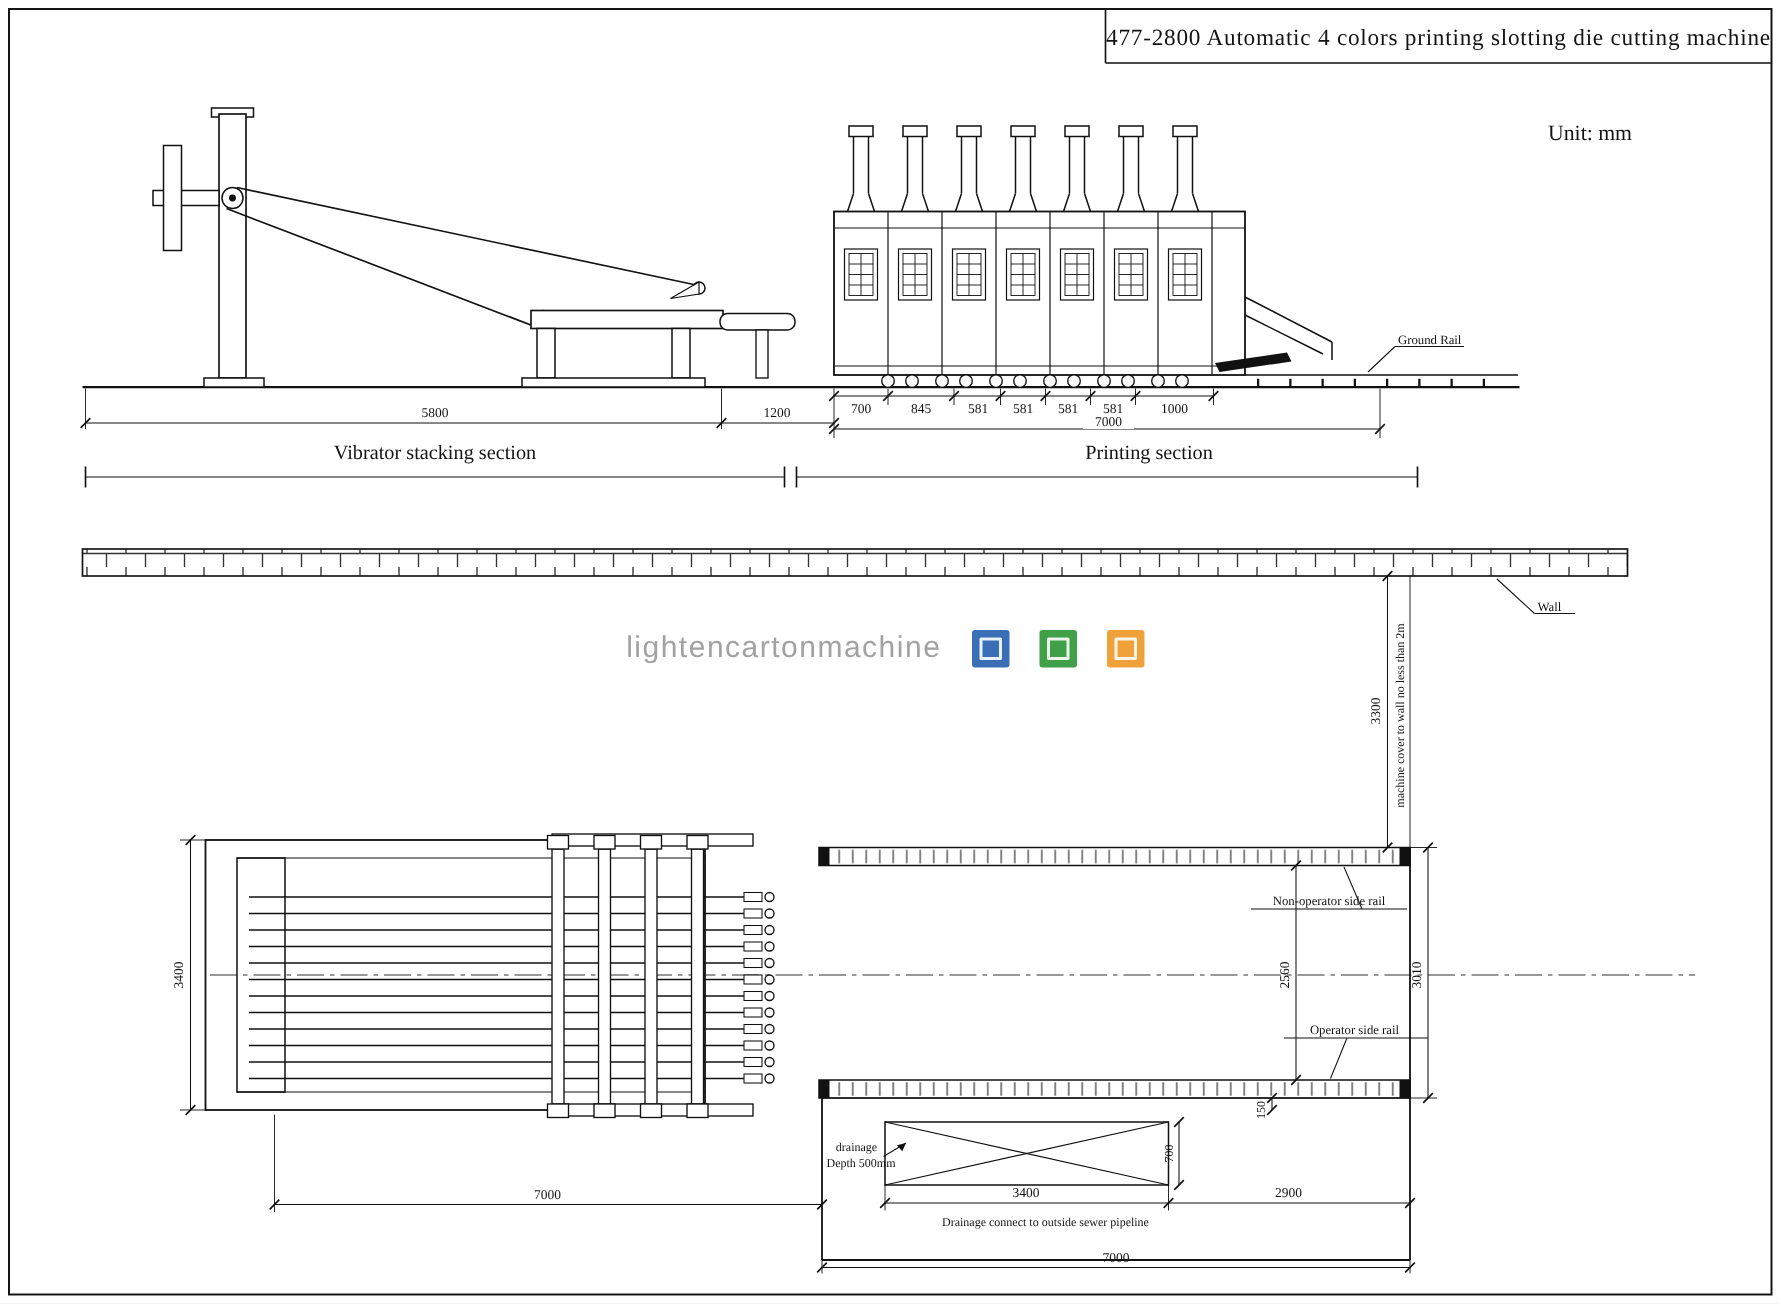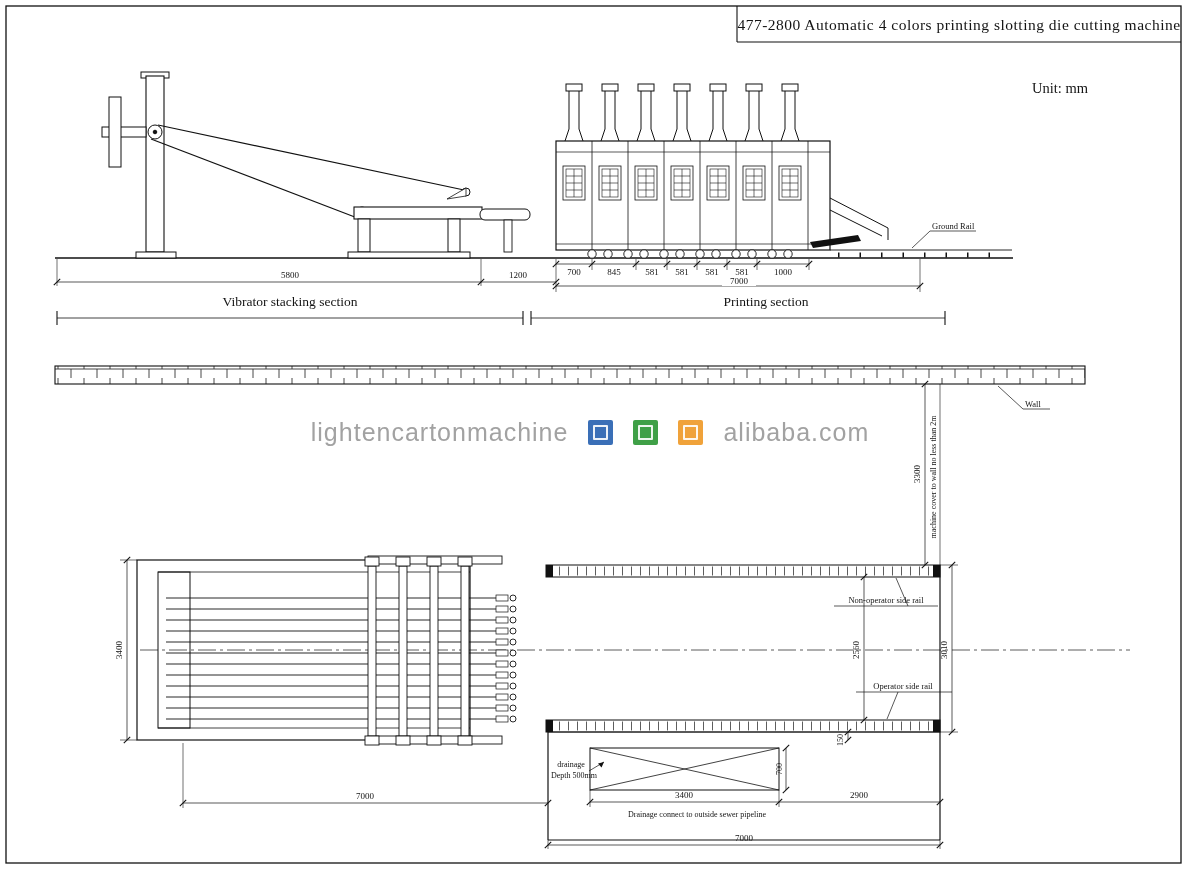--- a/index.html
+++ b/index.html
@@ -8,21 +8,21 @@
   svg{position:absolute;left:0;top:0;}
   svg text{font-family:"Liberation Serif",serif;fill:#141414;}
   .dim{font-size:9px;}
   .dim-sm{font-size:8px;}
   .lbl{font-size:8.5px;}
   .section-lbl{font-size:13.5px;}
   .title-txt{font-size:15.5px;letter-spacing:.5px;}
   .unit-txt{font-size:14.5px;}
   .watermark{position:absolute;left:150px;top:414px;width:880px;height:36px;
              display:flex;justify-content:center;align-items:center;gap:20px;
-             font-family:"Liberation Sans",sans-serif;font-size:25px;color:#a2a2a2;
+             font-family:"Liberation Sans",sans-serif;font-size:20px;color:#a2a2a2;
              letter-spacing:1px;}
   .blk{position:relative;width:25px;height:25px;border-radius:2px;display:inline-block;}
   .blk::after{content:"";position:absolute;inset:5px;border:2px solid rgba(255,255,255,.9);border-radius:1px;}
 </style>
 </head>
 <body>
 
 <div class="page">
 
 <svg width="1187" height="869" viewBox="0 0 1187 869">
@@ -341,16 +341,15 @@
       <text class="dim" x="744" y="841" text-anchor="middle" stroke="none">7000</text>
     </g>
   </g>
 </svg>
 
 <div class="watermark">
   <span>lightencartonmachine</span>
   <span class="blk" style="background: rgb(58, 111, 183);"></span>
   <span class="blk" style="background: rgb(63, 160, 71);"></span>
   <span class="blk" style="background: rgb(240, 162, 58);"></span>
-  <span>alibaba.com</span>
 </div>
 
 </div>
 
 </body></html>

